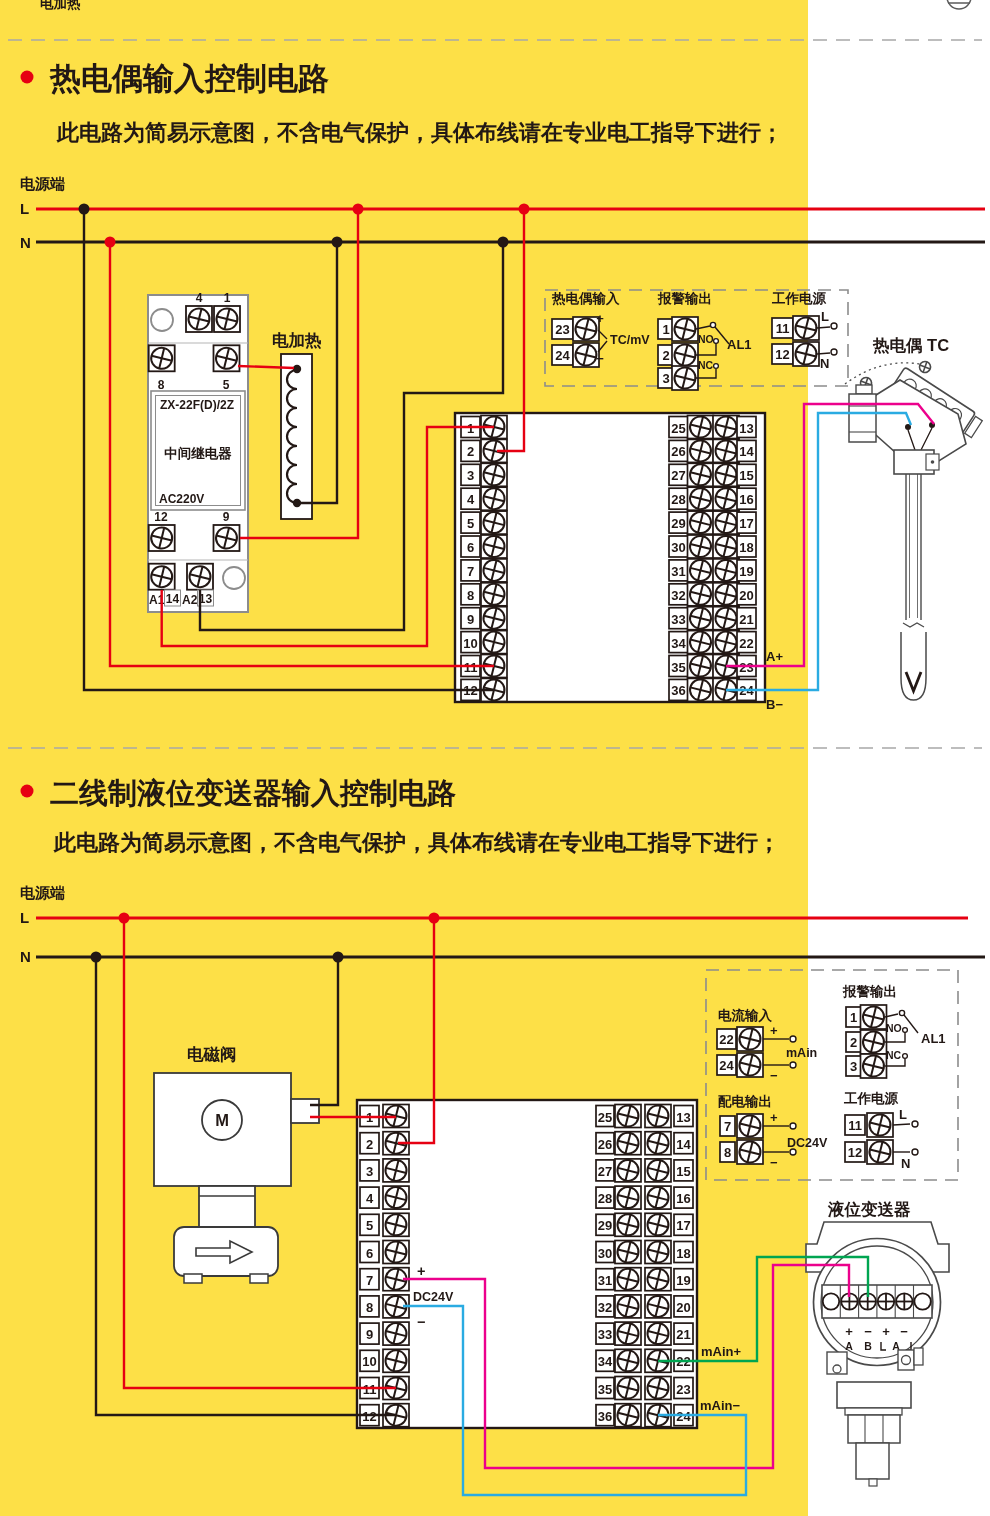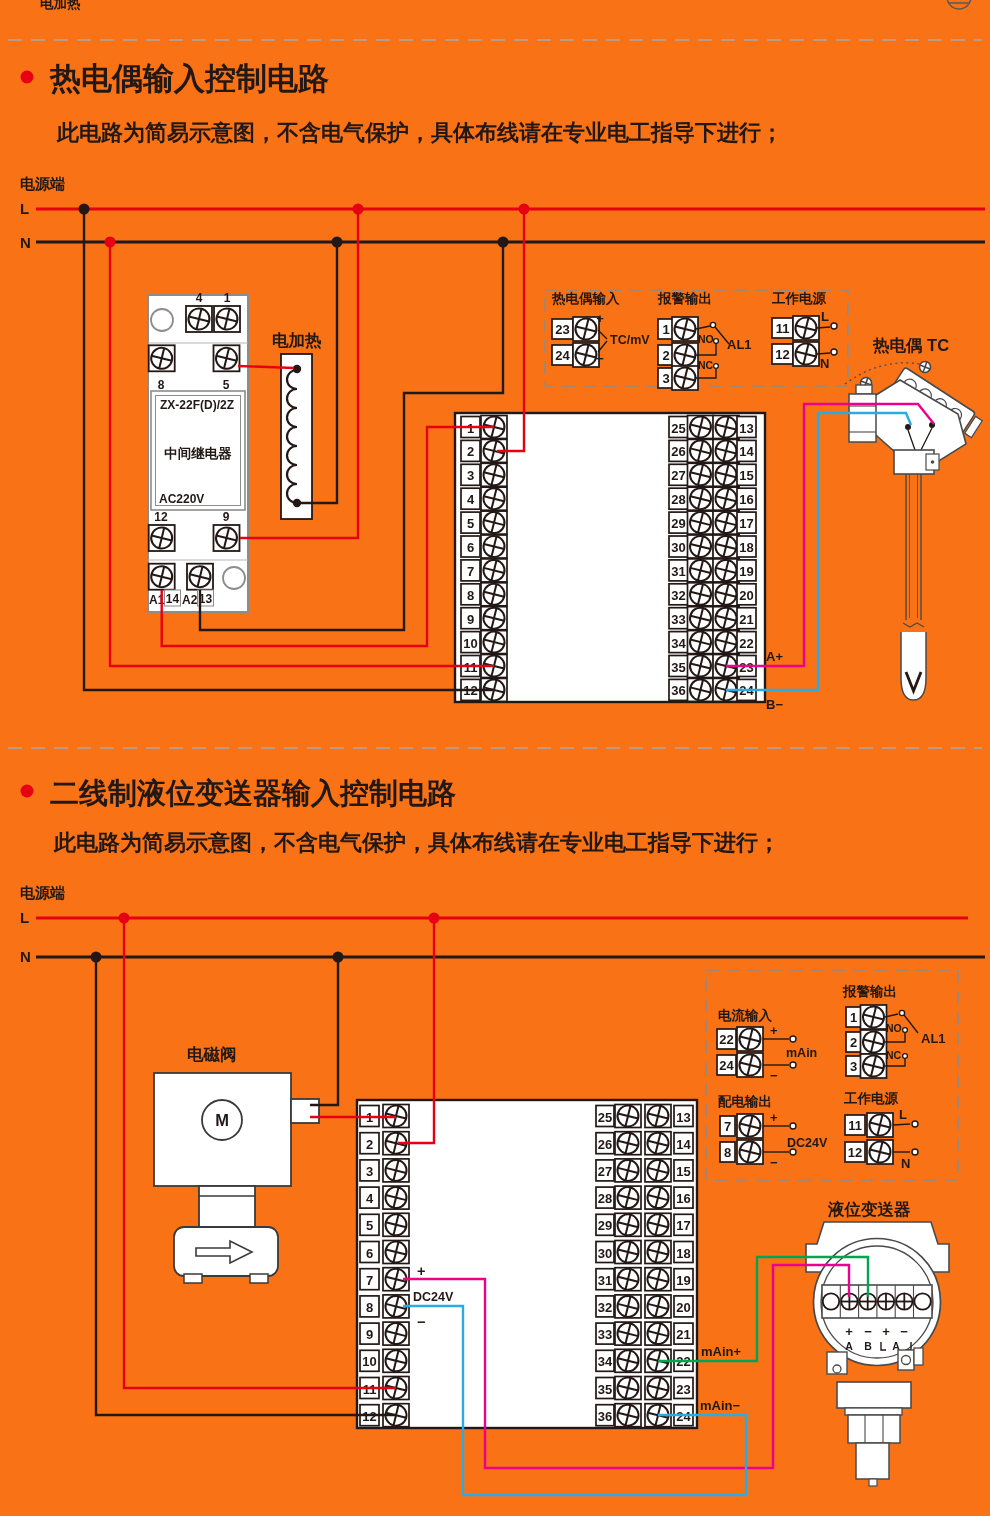--- a/index.html
+++ b/index.html
@@ -1,16 +1,16 @@
 <!DOCTYPE html>
 <html><head>
 <meta charset="utf-8">
 <style>
   html,body{margin:0;padding:0;background:#fff;width:990px;height:1516px;overflow:hidden;}
-  .stage{position:relative;width:990px;height:1516px;background:#f97316;}
+  .stage{position:relative;width:808px;height:1516px;background:#fde047;}
   svg{display:block;}
   text{font-family:"Liberation Sans","DejaVu Sans",sans-serif;fill:#221815;}
   .tt {font-size:31px;font-weight:bold;}
   .tt2{font-size:29px;font-weight:bold;}
   .ts {font-size:22px;font-weight:bold;}
   .tp {font-size:15px;font-weight:bold;}
   .tc16{font-size:16.5px;font-weight:bold;}
   .tc14{font-size:13.5px;font-weight:bold;}
   .tn {font-size:13px;font-weight:bold;}
   .tpin{font-size:12px;font-weight:bold;}

